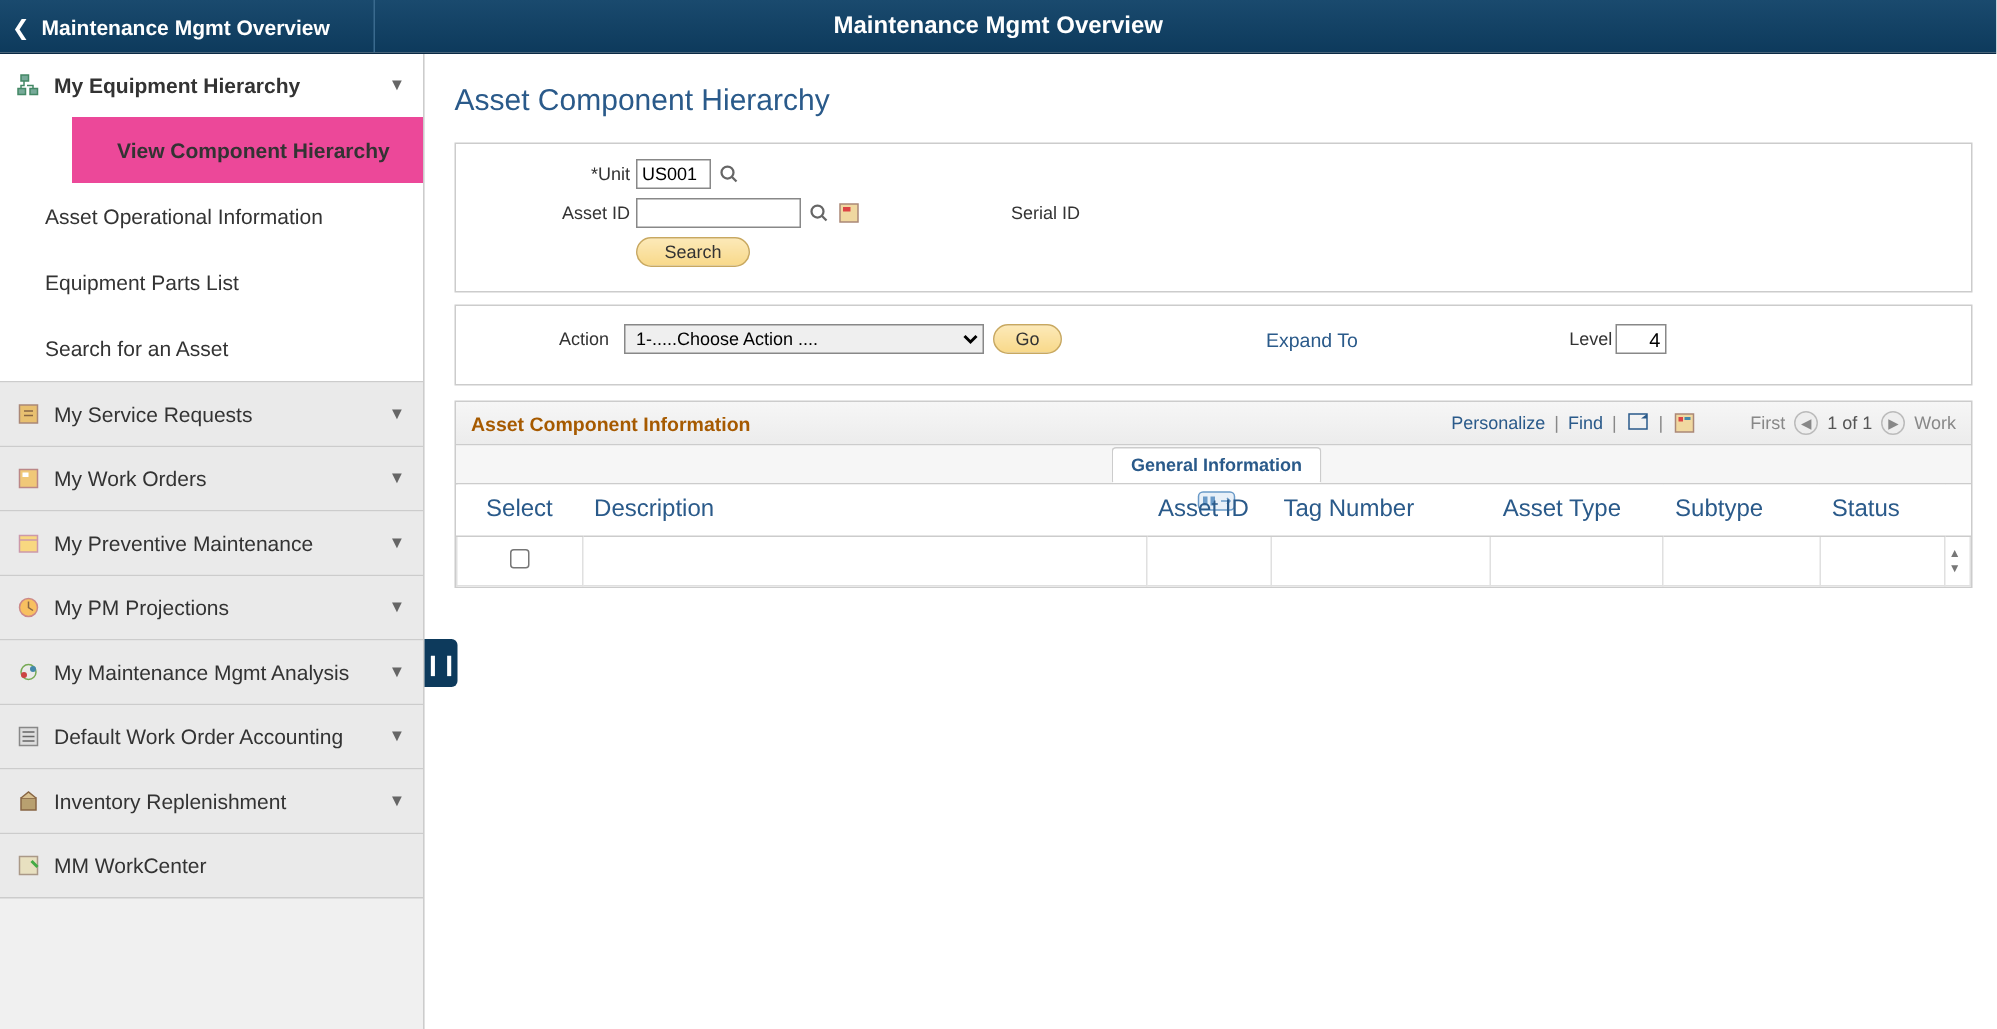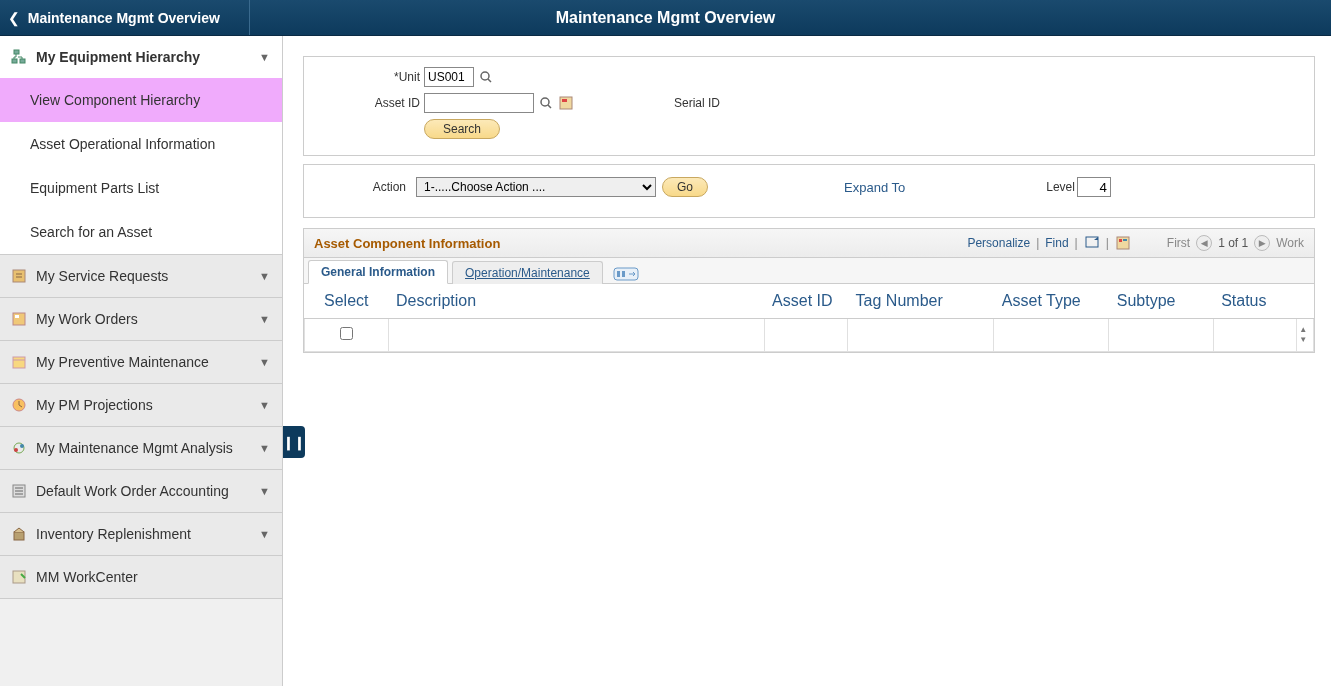--- a/index.html
+++ b/index.html
@@ -96,22 +96,23 @@
   background: #fff;
 }
 .nav-subitem {
   padding: 14px 10px 14px 30px;
   font-size: 14px;
   color: #333;
   cursor: pointer;
   border-bottom: 0;
 }
 .nav-subitem.active {
-  background: #f0abfc;
-  font-weight: normal;
+  background: #ec4899;
+  font-weight: bold;
+  margin-left: 48px;
 }
 .collapse-handle {
   position: absolute;
   left: 283px;
   top: 390px;
   width: 22px;
   height: 32px;
   background: #0d3a5c;
   color: #fff;
   display: flex;
@@ -252,24 +253,25 @@
   border: 1px solid #bbb;
   background: #eee;
   display: inline-flex;
   align-items:center;justify-content:center;
   font-size: 9px; color:#888; cursor:pointer;
 }
 .tab-row {
   background: #f6f6f6;
   border-bottom: 1px solid #ccc;
   display: flex;
-  align-items: flex-end;
+  align-items: center;
   height: 26px;
   padding-left: 4px;
   gap: 4px;
+  flex-direction: column;
 }
 .tab {
   border: 1px solid #ccc;
   border-bottom: none;
   background: #eee;
   padding: 4px 12px;
   font-size: 12px;
   color: #2a5a8a;
   cursor: pointer;
   border-radius: 3px 3px 0 0;
@@ -456,20 +458,21 @@
             </svg>
         </span>
         <span class="nav-label">MM WorkCenter</span>
       </div>
     </div>
   </div>
 
   <div class="collapse-handle">❙❙</div>
 
   <div class="main">
+    <h1 class="page-title">Asset Component Hierarchy</h1>
 
     <div class="search-panel">
       <div class="form-row">
         <span class="form-label">*Unit</span>
         <input class="form-input" style="width: 50px;" value="US001">
         <span class="lookup-icon">
           <svg width="12" height="12">
               <circle cx="5" cy="5" r="4" fill="none" stroke="#666" stroke-width="1.5"></circle>
               <path d="M8 8l3 3" stroke="#666" stroke-width="1.5"></path>
             </svg>
@@ -538,21 +541,20 @@
             <span class="nav-btn">◀</span>
             <span>1 of 1</span>
             <span class="nav-btn">▶</span>
             <span style="cursor:pointer;color:#888">Work</span>
           </div>
         </div>
       </div>
 
       <div class="tab-row">
         <div class="tab active">General Information</div>
-        <div class="tab">Operation/Maintenance</div>
         <span class="tab-extra-icon">
           <svg width="26" height="14">
               <rect x="1" y="1" width="24" height="12" rx="3" fill="#e8f0f8" stroke="#6a9ac8"></rect>
               <rect x="4" y="4" width="3" height="6" fill="#6a9ac8"></rect>
               <rect x="9" y="4" width="3" height="6" fill="#6a9ac8"></rect>
               <path d="M16 7h6m-2-2 2 2-2 2" stroke="#6a9ac8" fill="none"></path>
             </svg>
         </span>
       </div>
 

